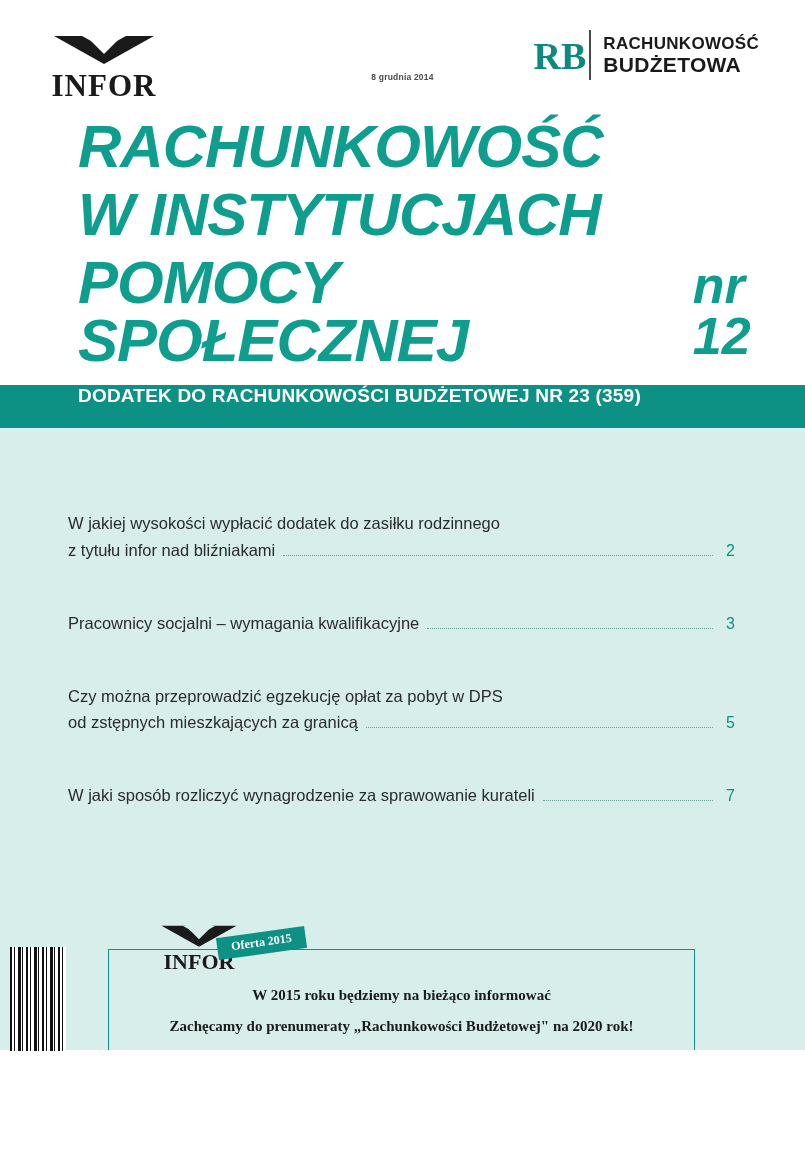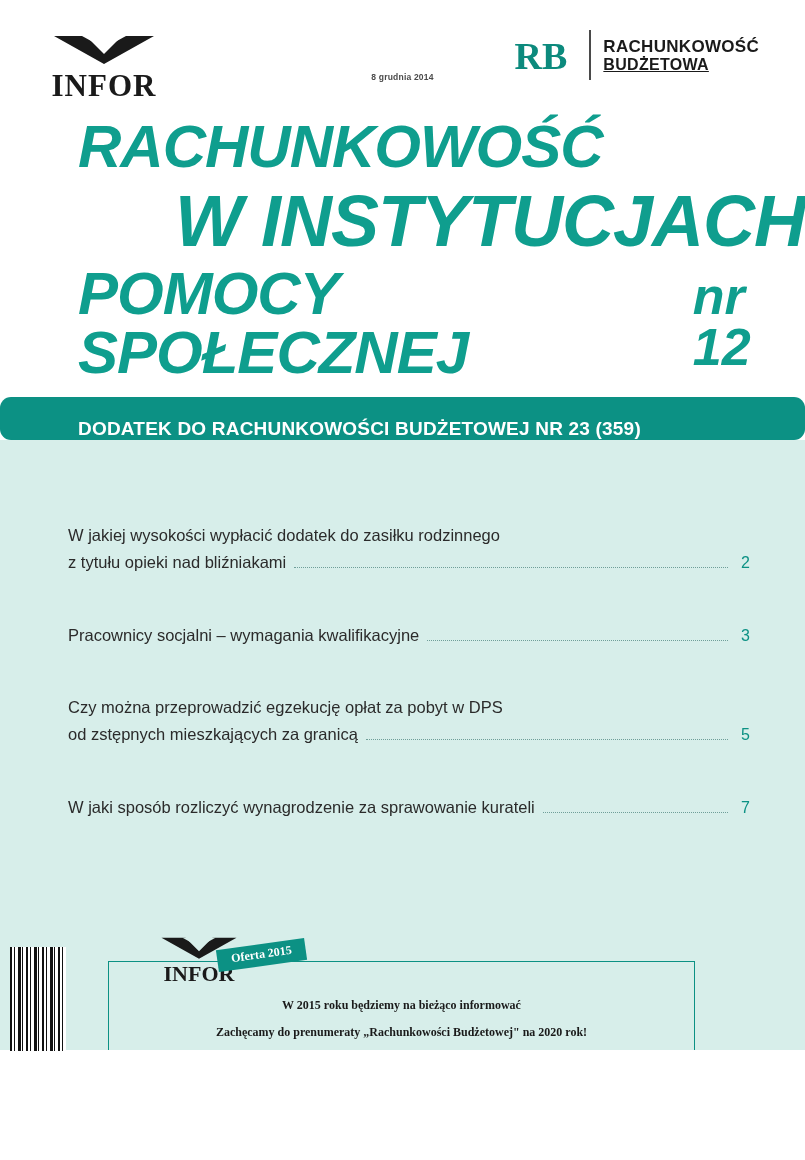--- a/index.html
+++ b/index.html
@@ -59,95 +59,94 @@
     top: 30px;
     display: flex;
     align-items: center;
   }
   .rb-mark {
     font-family: "Liberation Serif", serif;
     font-weight: bold;
     font-size: 38px;
     color: #0c8a7d;
     line-height: 1;
-    padding-right: 22px;
+    padding-right: 3px;
     position: relative;
     top: 1px;
   }
   .rb-divider {
     width: 2px;
     height: 50px;
     background: #4a4a4a;
     margin-right: 12px;
   }
   .rb-words {
     font-family: "Liberation Sans", sans-serif;
     font-weight: bold;
     color: #1a1a1a;
     line-height: 1.12;
   }
   .rb-words .l1 { font-size: 17px; letter-spacing: .3px; }
-  .rb-words .l2 { font-size: 16px; letter-spacing: .3px; text-decoration: underline; }
+  .rb-words .l2 { font-size: 21px; letter-spacing: .3px; }
 
   
   .title-block {
     background: #ffffff;
     padding: 6px 0 14px 0;
   }
   .title-line {
     font-family: "Liberation Sans", sans-serif;
     font-weight: bold;
     font-style: italic;
     color: #0f9e8e;
     line-height: .98;
     padding-left: 78px;
     letter-spacing: -1px;
   }
   .title-line.l1 { font-size: 60px; }
-  .title-line.l2 { font-size: 72px; margin-top: 9px; text-align: right; }
+  .title-line.l2 { font-size: 60px; margin-top: 9px; }
   .title-line.l3 {
     font-size: 60px;
     margin-top: 9px;
     display: flex;
     align-items: baseline;
     font-style: italic;
   }
   .title-nr {
     font-size: 52px;
     margin-left: 14px;
     letter-spacing: 0px;
   }
 
   
   .green-bar {
     background: #0c9184;
     height: 43px;
     display: flex;
-    align-items: flex-end;
-    border-radius: 11px;
+    align-items: flex-start;
   }
   .green-bar-text {
     color: #ffffff;
     font-weight: bold;
     font-size: 19px;
     letter-spacing: .2px;
     padding-left: 78px;
   }
 
   
   .toc-area {
     background: #d7eeea;
     height: 735px;
     position: relative;
     padding-top: 82px;
     box-sizing: border-box;
   }
   .toc-list {
     margin: 0;
-    padding: 0 55px 0 68px;
+    padding: 0 70px 0 68px;
   }
   .toc-item {
     margin-bottom: 46px;
     color: #2b2b2b;
     font-size: 16.5px;
     line-height: 1.62;
   }
   .toc-item .row {
     display: flex;
     align-items: baseline;
@@ -178,21 +177,21 @@
     border: 1px solid #0c9184;
     background: #d7eeea;
   }
   .promo-inner {
     padding: 34px 20px 0 20px;
     text-align: center;
     color: #1a1a1a;
   }
   .promo-line {
     font-family: "Liberation Serif", serif;
-    font-size: 12px;
+    font-size: 15px;
     line-height: 1.55;
     font-weight: bold;
   }
   .promo-gap { height: 8px; }
   .promo-logo {
     position: absolute;
     left: 38px;
     top: -26px;
     width: 104px;
     text-align: center;
@@ -288,21 +287,21 @@
 </div>
 
 <div class="toc-area">
   <div class="toc-list">
 
     <div class="toc-item">
       <div class="row">
         <span class="toc-text">W jakiej wysokości wypłacić dodatek do zasiłku rodzinnego</span>
       </div>
       <div class="row">
-        <span class="toc-text">z tytułu opieki nad bliźniakami</span>
+        <span class="toc-text">z tytułu infor nad bliźniakami</span>
         <span class="dots"></span>
         <span class="page-num">2</span>
       </div>
     </div>
 
     <div class="toc-item">
       <div class="row">
         <span class="toc-text">Pracownicy socjalni – wymagania kwalifikacyjne</span>
         <span class="dots"></span>
         <span class="page-num">3</span>

